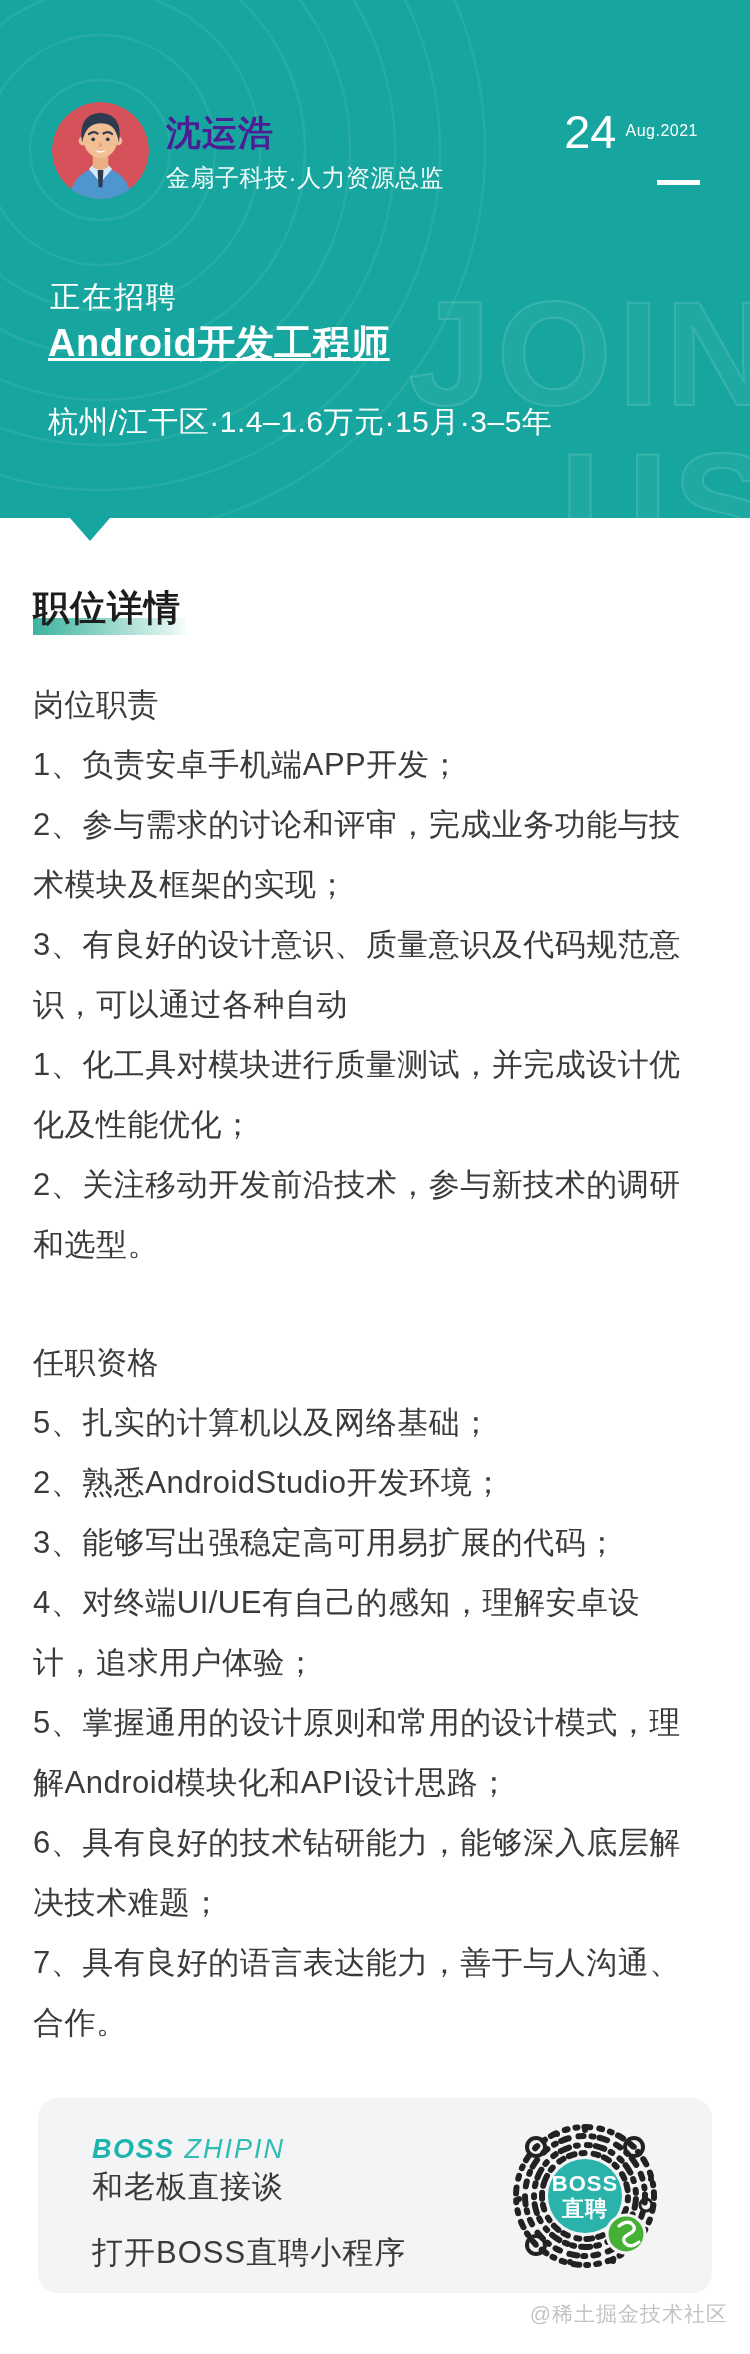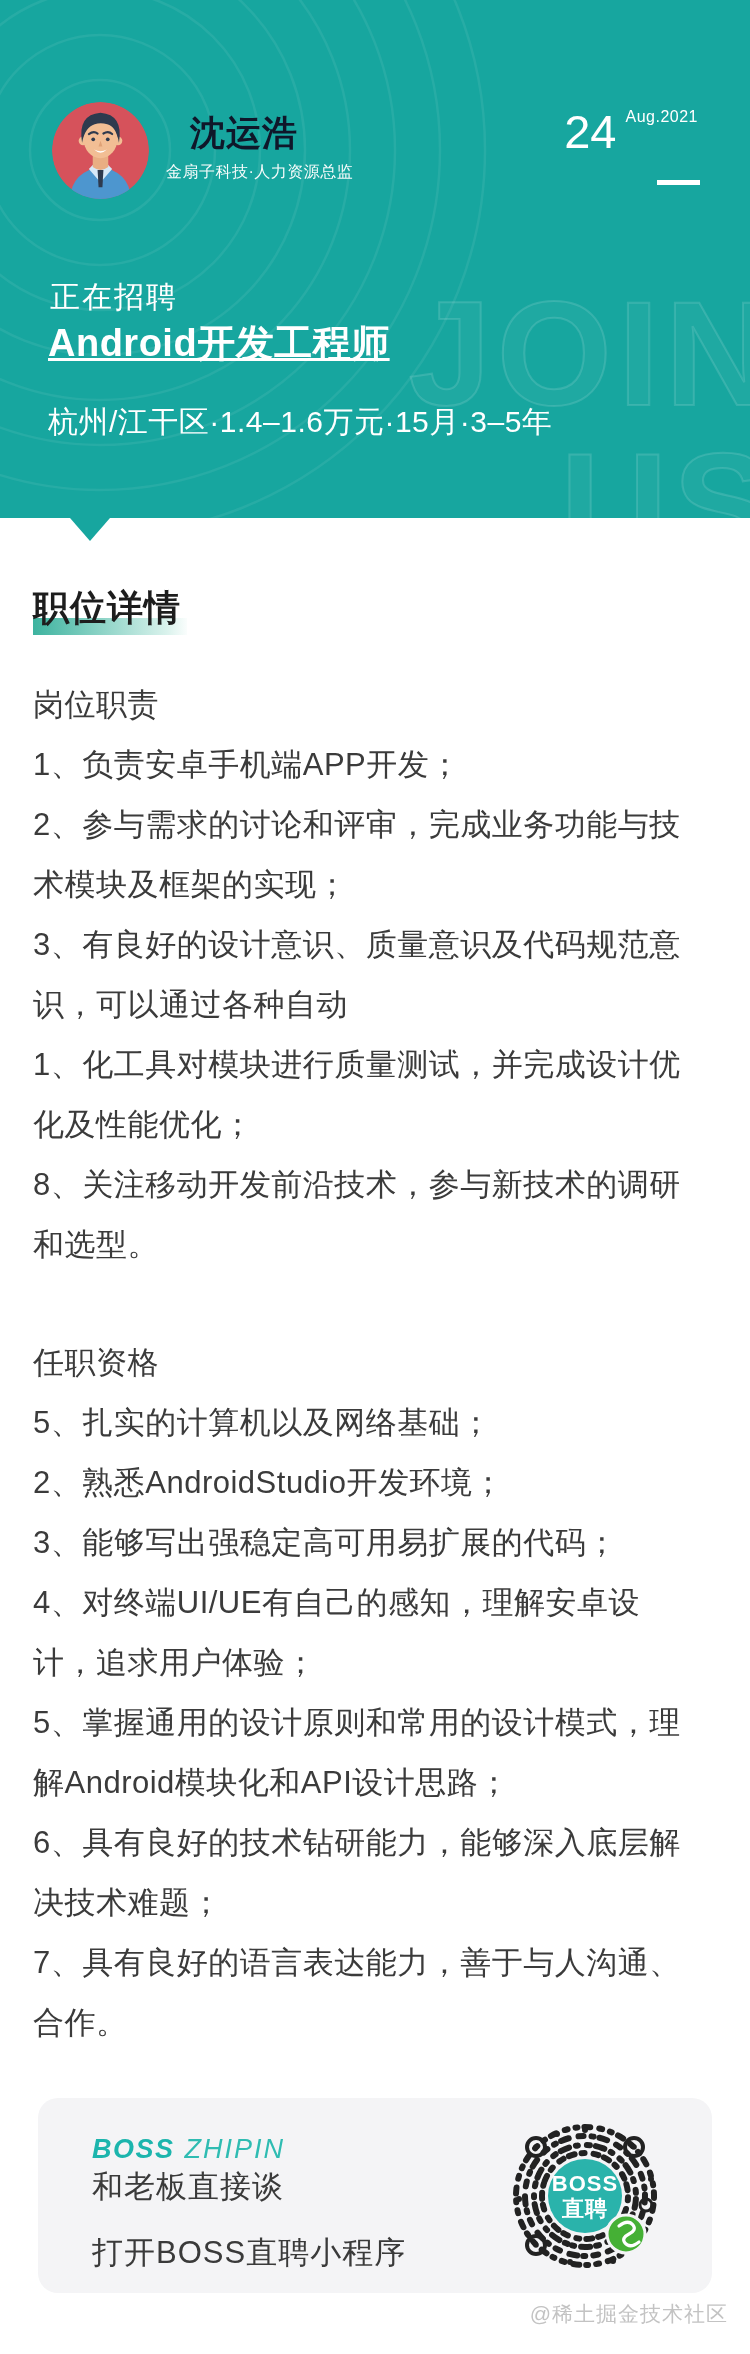--- a/index.html
+++ b/index.html
@@ -27,29 +27,29 @@
     position:absolute; left:70px; top:518px; width:0; height:0;
     border-left:20px solid transparent; border-right:20px solid transparent;
     border-top:23px solid var(--header_bg,#17A69F);
   }
   .avatar {
     position:absolute; left:52px; top:102px; width:97px; height:97px;
     border-radius:50%; overflow:hidden;
   }
   .recruiter-name {
     position:absolute; left:166px; top:110px;
-    font-size:35px; font-weight:700; color:#0f172a; letter-spacing:1px;margin-left:24px;
+    font-size:35px; font-weight:700; color:#4c1d95; letter-spacing:1px;
   }
   .recruiter-title {
     position:absolute; left:166px; top:162px;
-    font-size:16px; color:rgba(255,255,255,0.96); letter-spacing:0.5px;
+    font-size:24px; color:rgba(255,255,255,0.96); letter-spacing:0.5px;
   }
   .date-block {
     position:absolute; right:52px; top:108px;
-    display:flex; align-items:flex-start; color:#fff;
+    display:flex; align-items:center; color:#fff;
   }
   .date-day { font-size:47px; font-weight:500; line-height:1; }
   .date-monthyear { font-size:16px; margin-left:9px; margin-bottom:2px; letter-spacing:0.5px; }
   .date-dash { position:absolute; right:50px; top:180px; width:43px; height:5px; background:#ffffff; }
   .hiring-status {
     position:absolute; left:50px; top:277px;
     font-size:30px; color:#ffffff; letter-spacing:2px;
   }
   .job-title {
     position:absolute; left:48px; top:318px;
@@ -159,21 +159,21 @@
   <div class="content">
     <h2 class="section-title">职位详情</h2>
 
     <div>
       <p class="block-heading">岗位职责</p>
       <div>
           <p class="body-line">1、负责安卓手机端APP开发；</p>
           <p class="body-line">2、参与需求的讨论和评审，完成业务功能与技术模块及框架的实现；</p>
           <p class="body-line">3、有良好的设计意识、质量意识及代码规范意识，可以通过各种自动</p>
           <p class="body-line">1、化工具对模块进行质量测试，并完成设计优化及性能优化；</p>
-          <p class="body-line">8、关注移动开发前沿技术，参与新技术的调研和选型。</p>
+          <p class="body-line">2、关注移动开发前沿技术，参与新技术的调研和选型。</p>
         </div>
     </div>
 
     <div class="block-qualifications">
       <p class="block-heading">任职资格</p>
       <div>
           <p class="body-line">5、扎实的计算机以及网络基础；</p>
           <p class="body-line">2、熟悉AndroidStudio开发环境；</p>
           <p class="body-line">3、能够写出强稳定高可用易扩展的代码；</p>
           <p class="body-line">4、对终端UI/UE有自己的感知，理解安卓设计，追求用户体验；</p>

